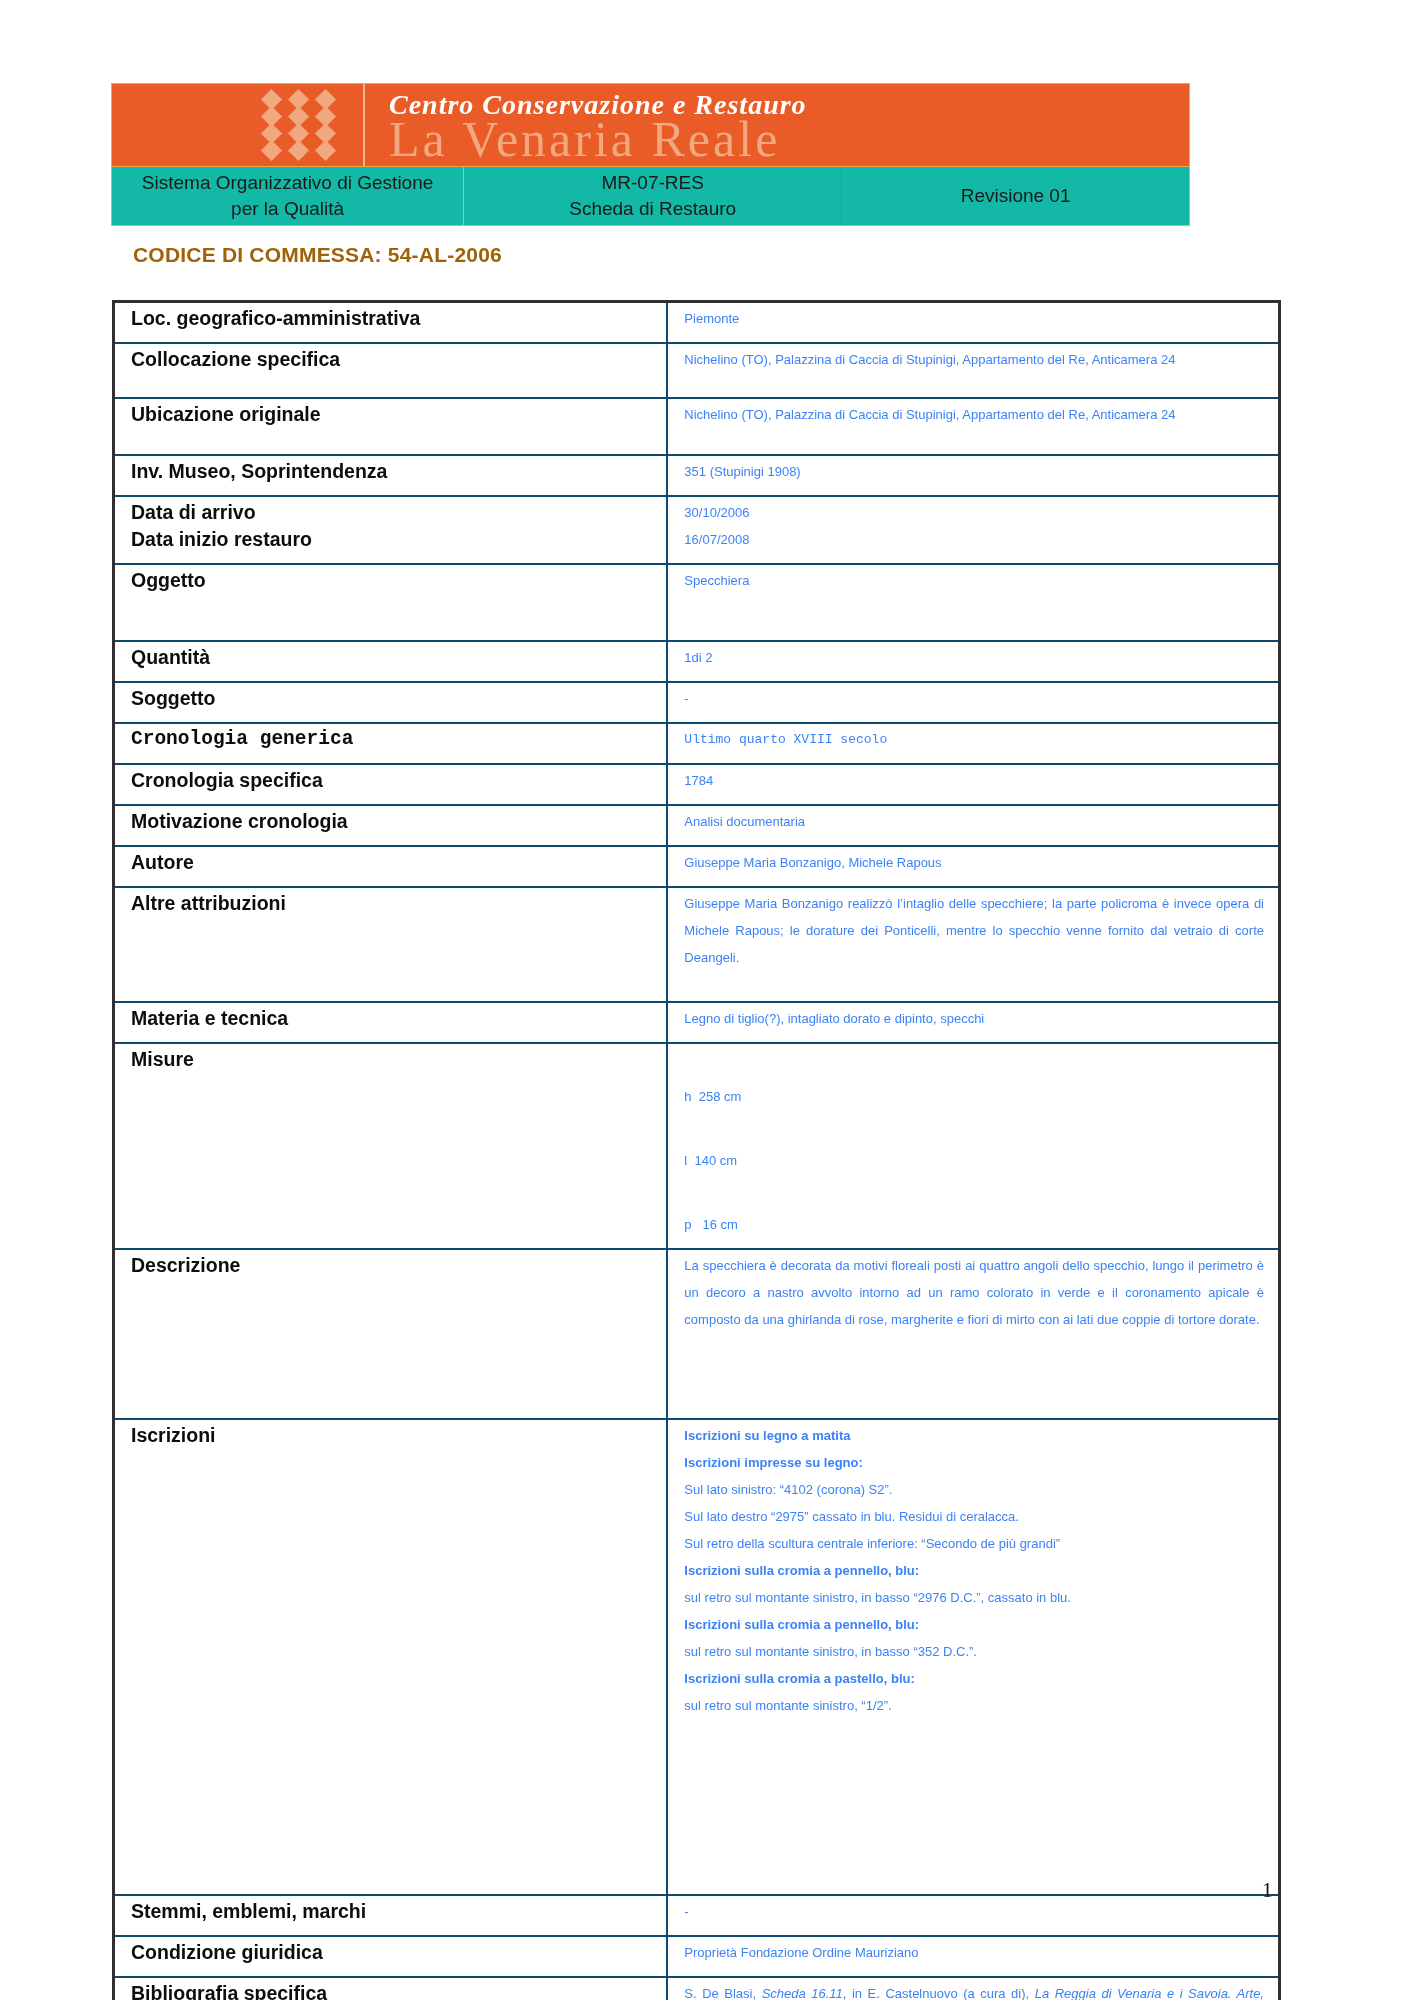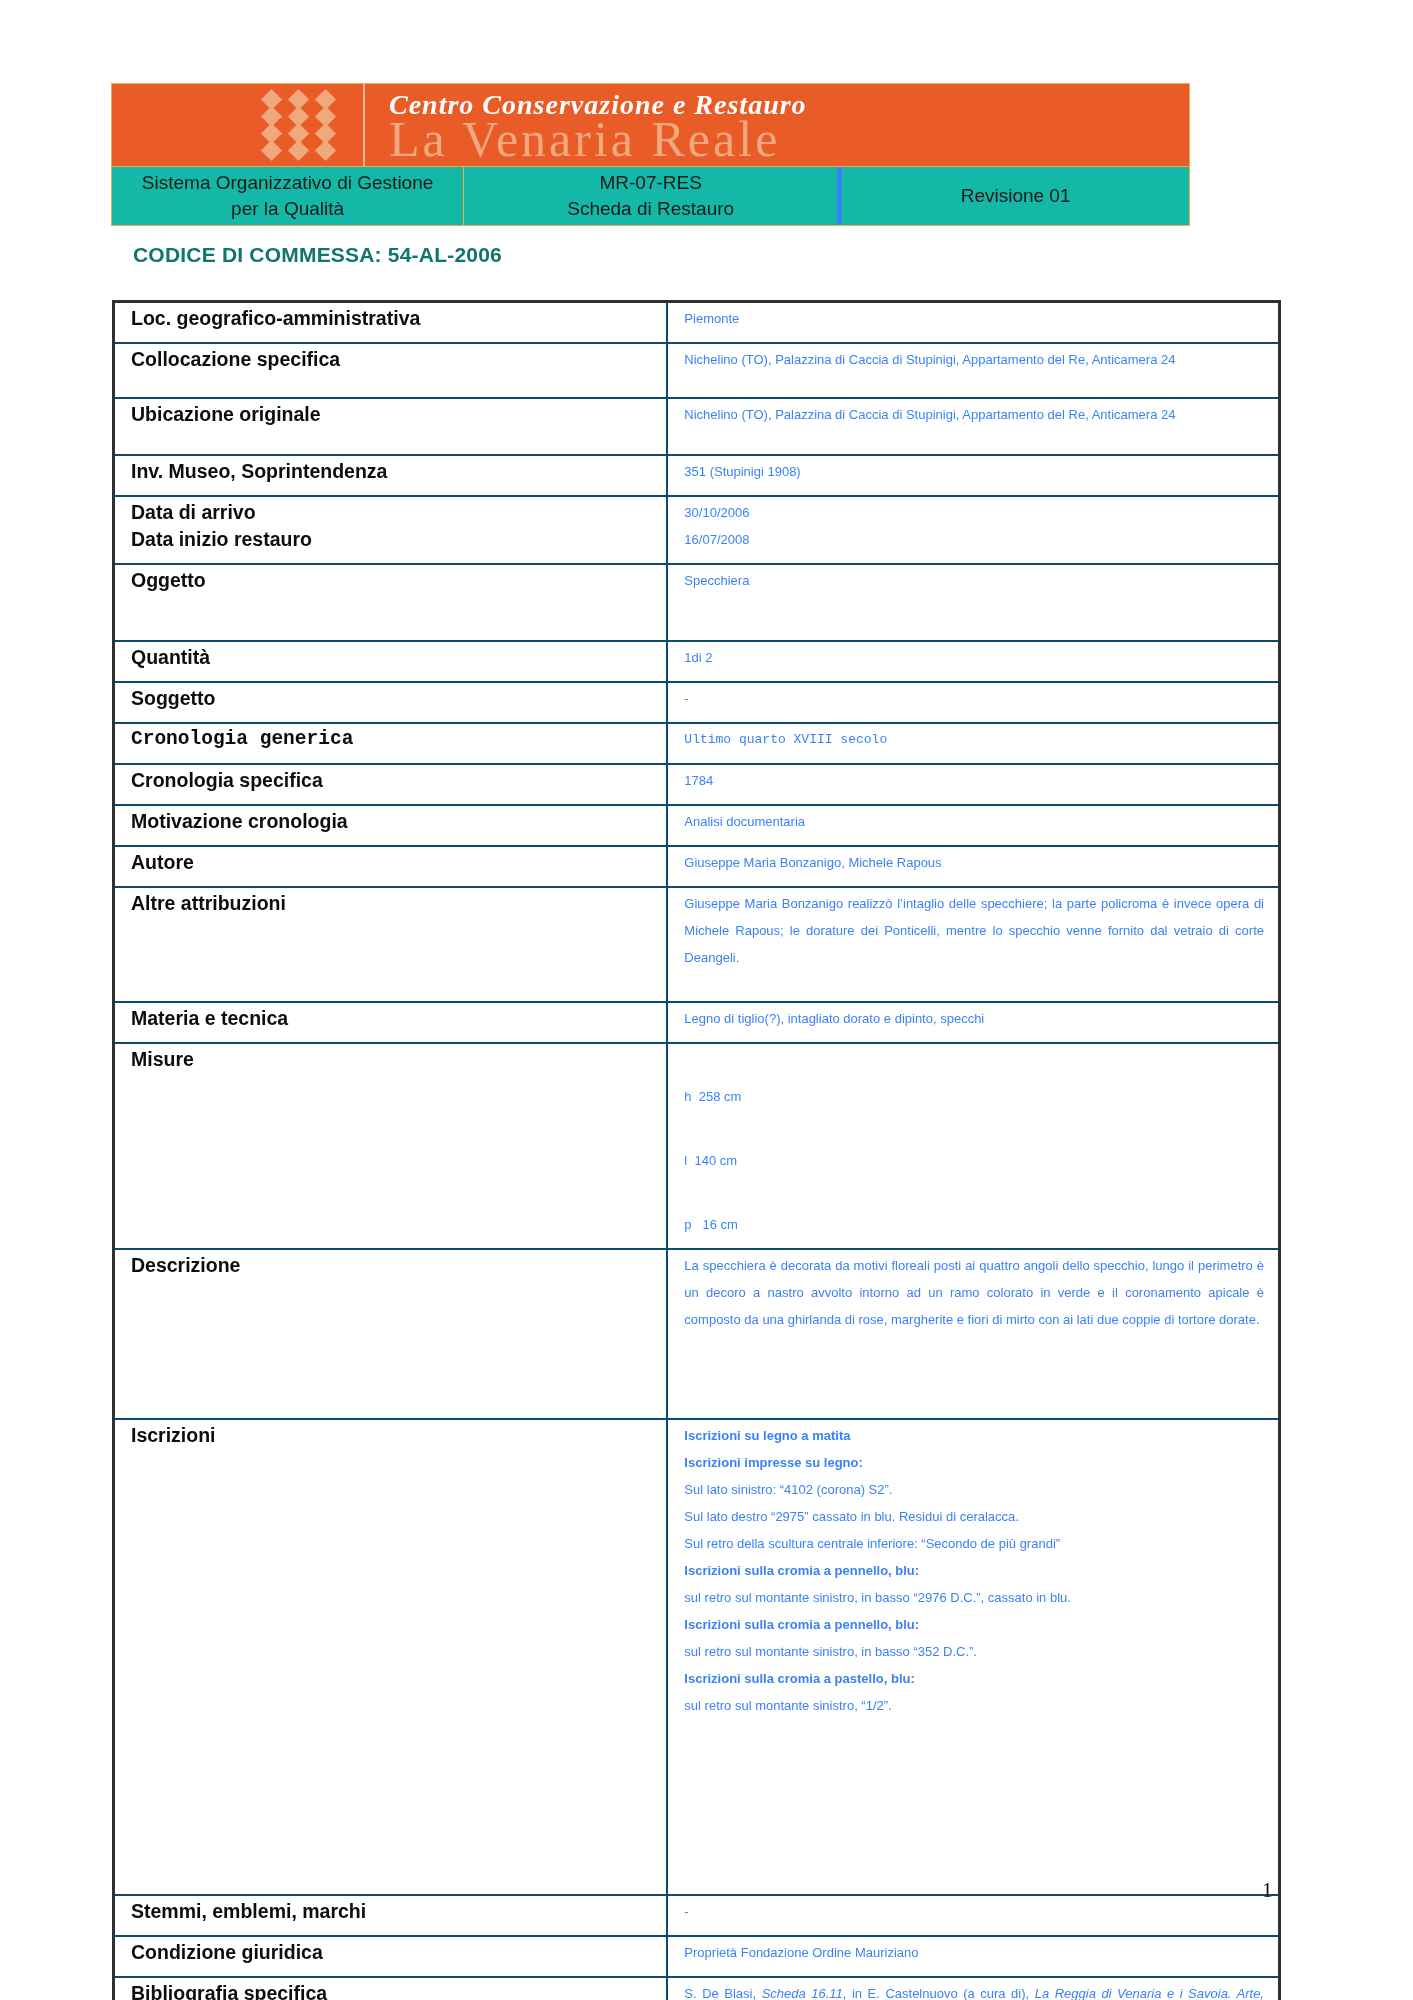--- a/index.html
+++ b/index.html
@@ -50,27 +50,27 @@
     display:flex;height:58px;background:#14b8a6;
     border-top:1px solid #F2A94C;
   }
   .header-cell{
     display:flex;flex-direction:column;justify-content:center;
     text-align:center;font-size:19px;line-height:26px;
     white-space:pre-line;color:#1a1a1a;
     box-sizing:border-box;
   }
   .hc1{width:32.7%;border-right:1px solid #F2A94C;}
-  .hc2{width:35.1%;border-right:5px solid #3b82f6;}
+  .hc2{width:35.1%;border-right:1px solid #3b82f6;}
   .hc3{width:32.2%;}
 
   
   .commessa{
     position:absolute;left:133px;top:243px;
-    font-size:21px;font-weight:bold;letter-spacing:0.2px;color:#0f766e;
+    font-size:21px;font-weight:bold;letter-spacing:0.2px;color:#a16207;
   }
 
   
   table.record{
     position:absolute;left:112px;top:300px;width:1169px;
     border-collapse:collapse;table-layout:fixed;
     border:3px solid #303030;
   }
   table.record col.c-lbl{width:47.5%;}
   table.record col.c-val{width:52.5%;}

